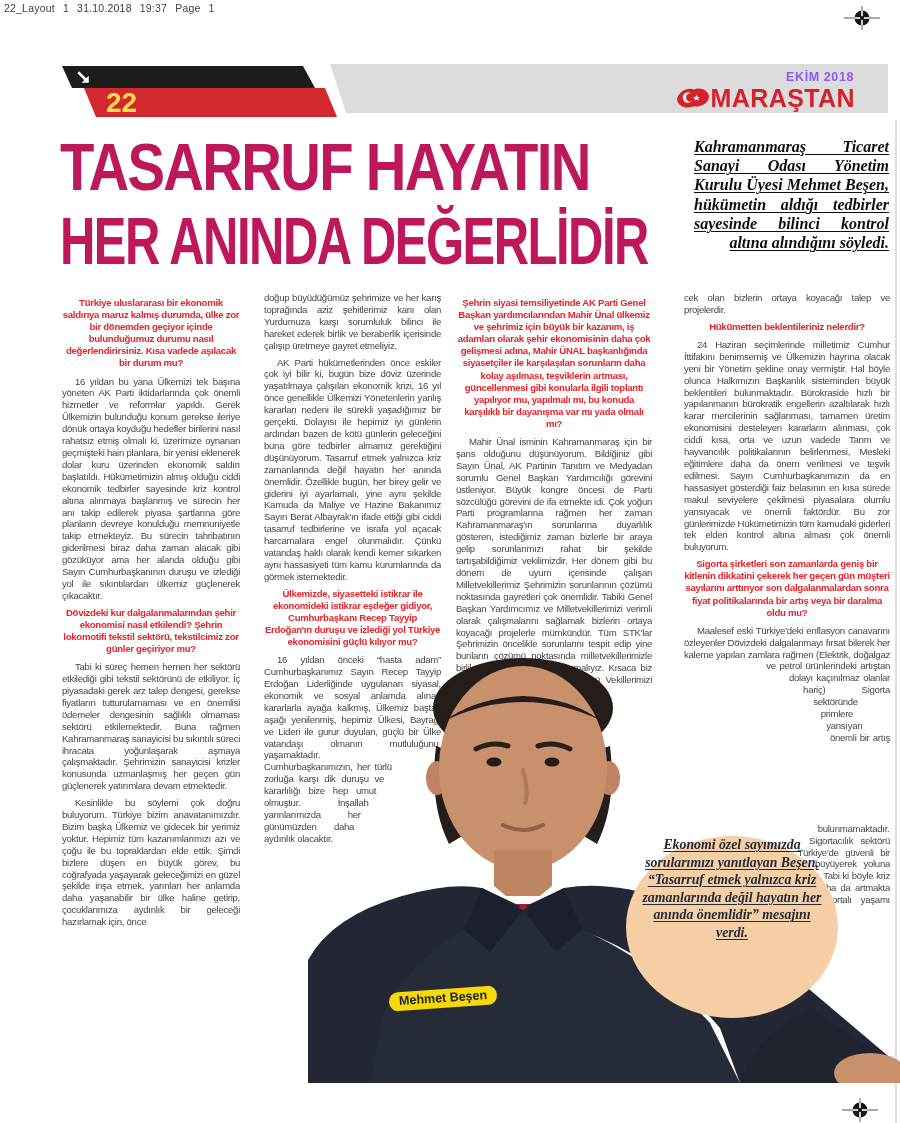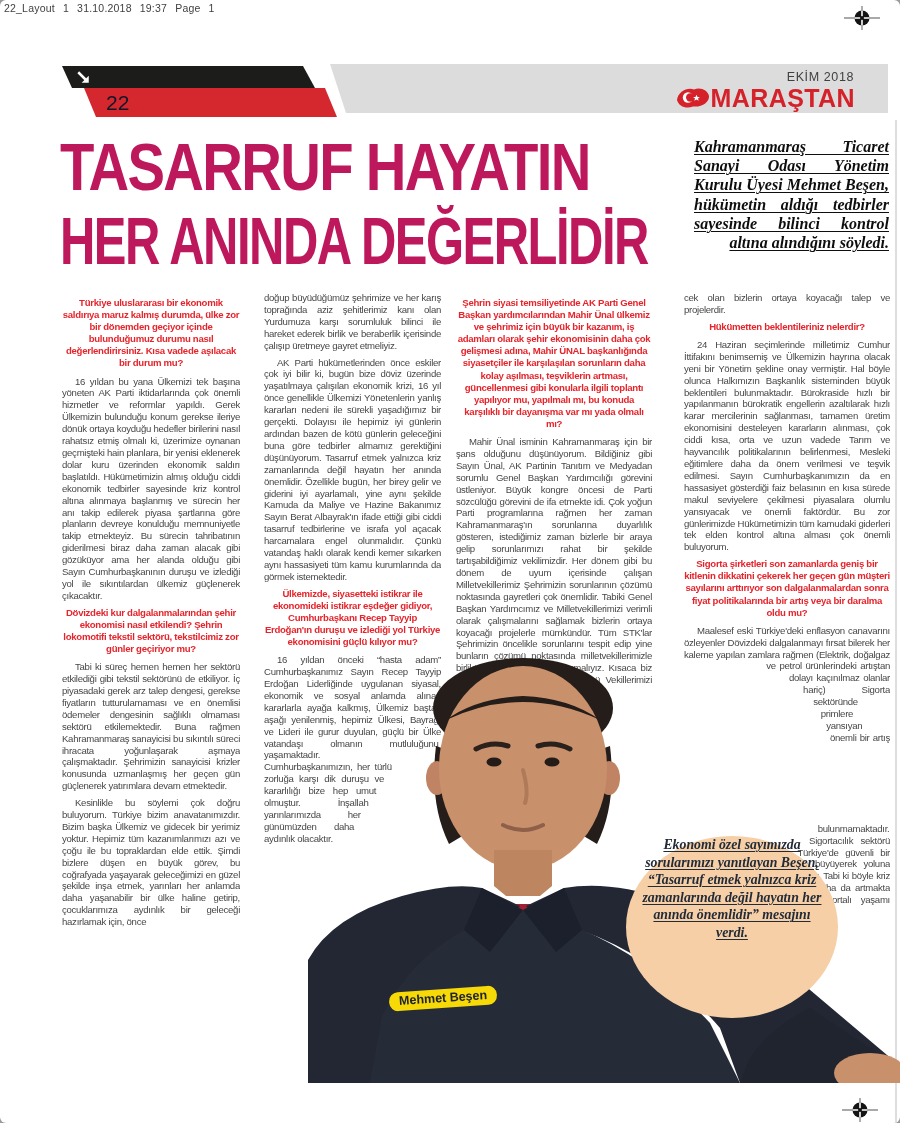--- a/index.html
+++ b/index.html
@@ -1,39 +1,39 @@
 <!DOCTYPE html>
 <html><head>
 <meta charset="utf-8">
 <style>
   html,body{margin:0;padding:0;background:#9a9a9a;}
   .page{position:relative;width:900px;height:1123px;background:#ffffff;overflow:hidden;
-        font-family:"Liberation Sans","DejaVu Sans",sans-serif;border-radius:6px;}
+        font-family:"Liberation Sans","DejaVu Sans",sans-serif;}
 
   
   .print-header{position:absolute;left:4px;top:2px;font-size:10.5px;color:#3f3f3f;
     letter-spacing:.2px;word-spacing:5px;}
 
   
   .reg{position:absolute;z-index:6;}
   .reg.top{left:844px;top:4px;}
   .reg.bottom{left:842px;top:1096px;}
 
   
   .band-gray{position:absolute;left:330px;top:64px;width:558px;height:49px;background:#dcdcdc;
     clip-path:polygon(0 0,100% 0,100% 100%,16px 100%);z-index:1;}
   .strip-black{position:absolute;left:62px;top:66px;width:253px;height:22px;background:#1c1c1a;
     clip-path:polygon(0 0,calc(100% - 12px) 0,100% 100%,10px 100%);z-index:2;
     display:flex;align-items:center;padding-left:14px;box-sizing:border-box;}
   .strip-red{position:absolute;left:84px;top:88px;width:253px;height:29px;background:#d5282e;
     clip-path:polygon(0 0,calc(100% - 12px) 0,100% 100%,12px 100%);z-index:2;
     display:flex;align-items:center;}
-  .page-number{color:#0f172a;font-size:21px;font-weight:400;padding-left:22px;letter-spacing:0;}
-  .issue-date{position:absolute;right:46px;top:70px;z-index:2;font-size:12.5px;color:#404040;
-    letter-spacing:.6px;font-weight:400;}
+  .page-number{color:#fde047;font-size:28px;font-weight:700;padding-left:22px;letter-spacing:0;}
+  .issue-date{position:absolute;right:46px;top:70px;z-index:2;font-size:12.5px;color:#8b5cf6;
+    letter-spacing:.6px;font-weight:700;}
   .brand{position:absolute;right:45px;top:84px;z-index:2;display:flex;align-items:center;}
   .brand-name{color:#d5222a;font-size:25px;font-weight:800;letter-spacing:.4px;
     transform:scaleY(1.05);}
 
   
   .headline{position:absolute;left:60px;top:130px;z-index:1;color:#be185d;font-weight:700;
     line-height:74px;font-size:67px;letter-spacing:-2px;white-space:nowrap;}
   .headline .hl{display:inline-block;transform-origin:left center;}
   .hl1{transform:scaleX(0.84);}
   .hl2{transform:scaleX(0.73);}

